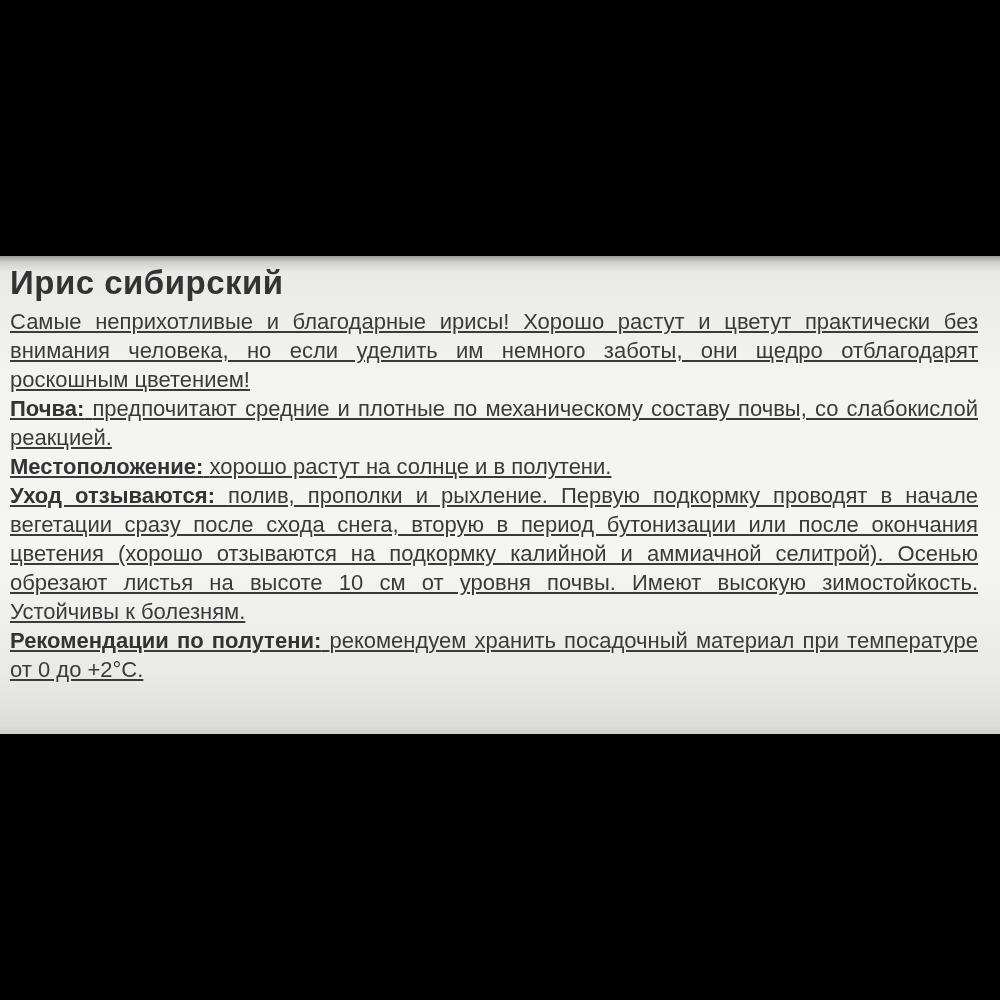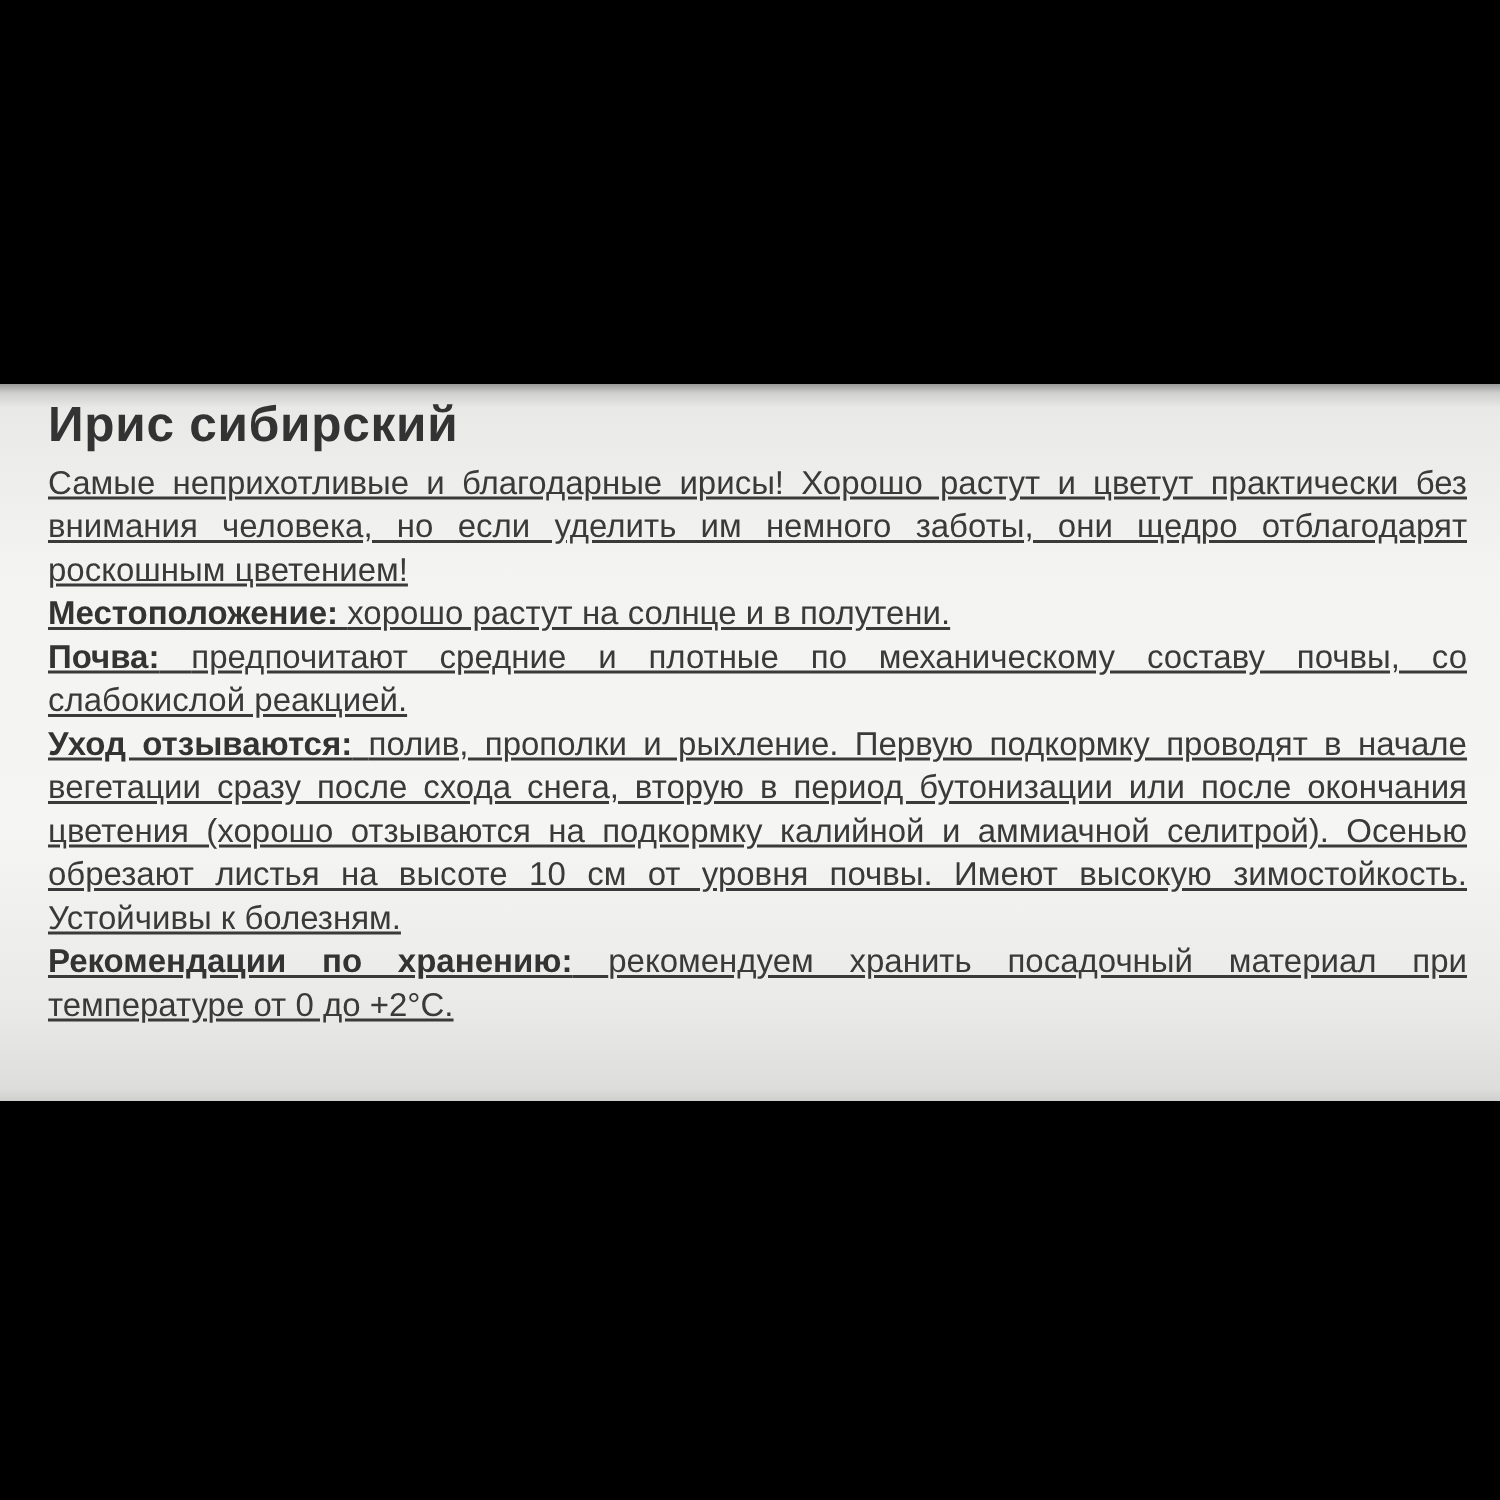--- a/index.html
+++ b/index.html
@@ -14,21 +14,21 @@
     overflow: hidden;
     font-family: "Liberation Sans", "DejaVu Sans", sans-serif;
   }
   .photo-label {
     position: absolute;
     top: 256px;
     left: 0;
     width: 1000px;
     height: 478px;
     box-sizing: border-box;
-    padding: 8px 22px 0 32px;
+    padding: 8px 22px 0 10px;
     background: linear-gradient(180deg,
       #9a9a9a 0px, #cfcfce 6px, #e9e9e8 16px,
       #f3f3f2 120px, #f5f5f4 300px,
       #e9e9e8 420px, #dddddc 470px, #cfcfce 478px);
     color: #383838;
   }
   .plant-title {
     font-size: 33px;
     line-height: 38px;
     font-weight: bold;
@@ -50,32 +50,32 @@
 </style>
 </head>
 <body>
 
 <div class="photo-label">
   <h1 class="plant-title">Ирис сибирский</h1>
 
   <p class="body-text">Самые неприхотливые и благодарные ирисы! Хорошо растут и цветут практически без внимания человека, но если уделить им немного заботы, они щедро отблагодарят роскошным цветением!</p>
 
   <p class="body-text">
-    <b>Местоположение:</b>
-    <span>хорошо растут на солнце и в полутени.</span>
+    <b>Почва:</b>
+    <span>предпочитают средние и плотные по механическому составу почвы, со слабокислой реакцией.</span>
   </p>
 
   <p class="body-text">
-    <b>Почва:</b>
-    <span>предпочитают средние и плотные по механическому составу почвы, со слабокислой реакцией.</span>
+    <b>Местоположение:</b>
+    <span>хорошо растут на солнце и в полутени.</span>
   </p>
 
 
   <p class="body-text">
     <b>Уход отзываются:</b>
     <span>полив, прополки и рыхление. Первую подкормку проводят в начале вегетации сразу после схода снега, вторую в период бутонизации или после окончания цветения (хорошо отзываются на подкормку калийной и аммиачной селитрой). Осенью обрезают листья на высоте 10 см от уровня почвы. Имеют высокую зимостойкость. Устойчивы к болезням.</span>
   </p>
 
   <p class="body-text">
-    <b>Рекомендации по хранению:</b>
+    <b>Рекомендации по полутени:</b>
     <span>рекомендуем хранить посадочный материал при температуре от 0 до +2°С.</span>
   </p>
 </div>
 
 </body></html>

